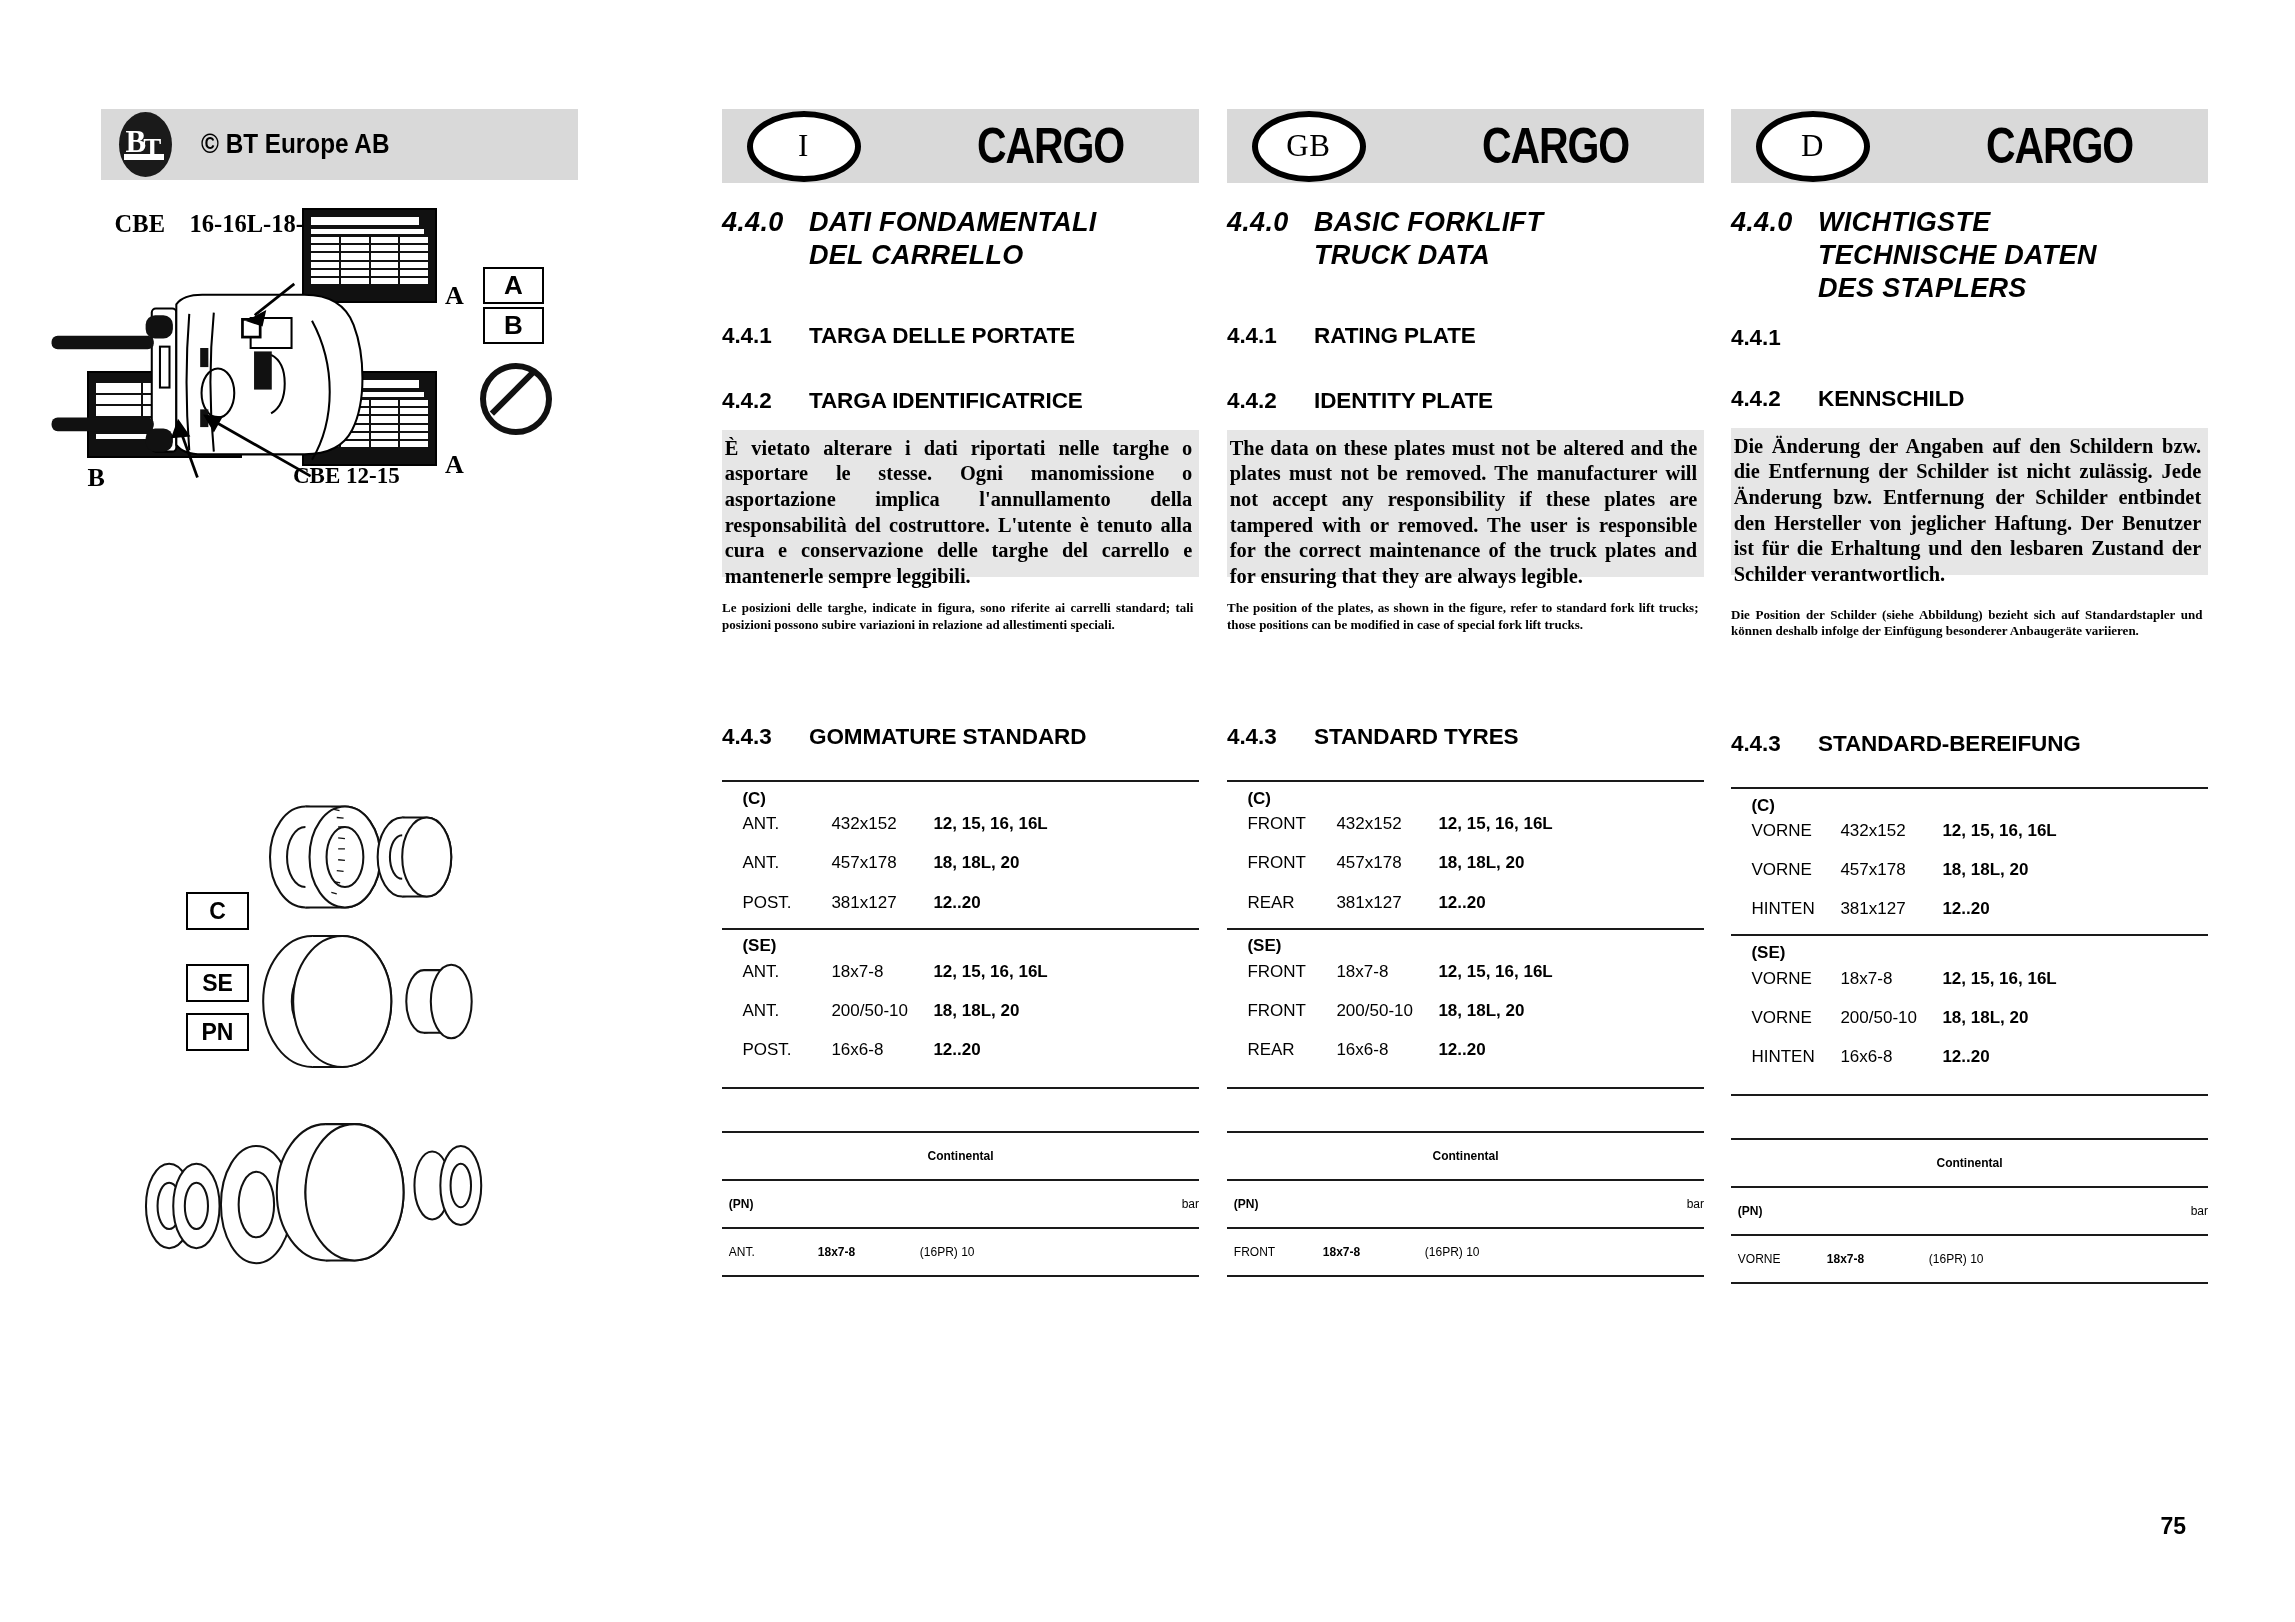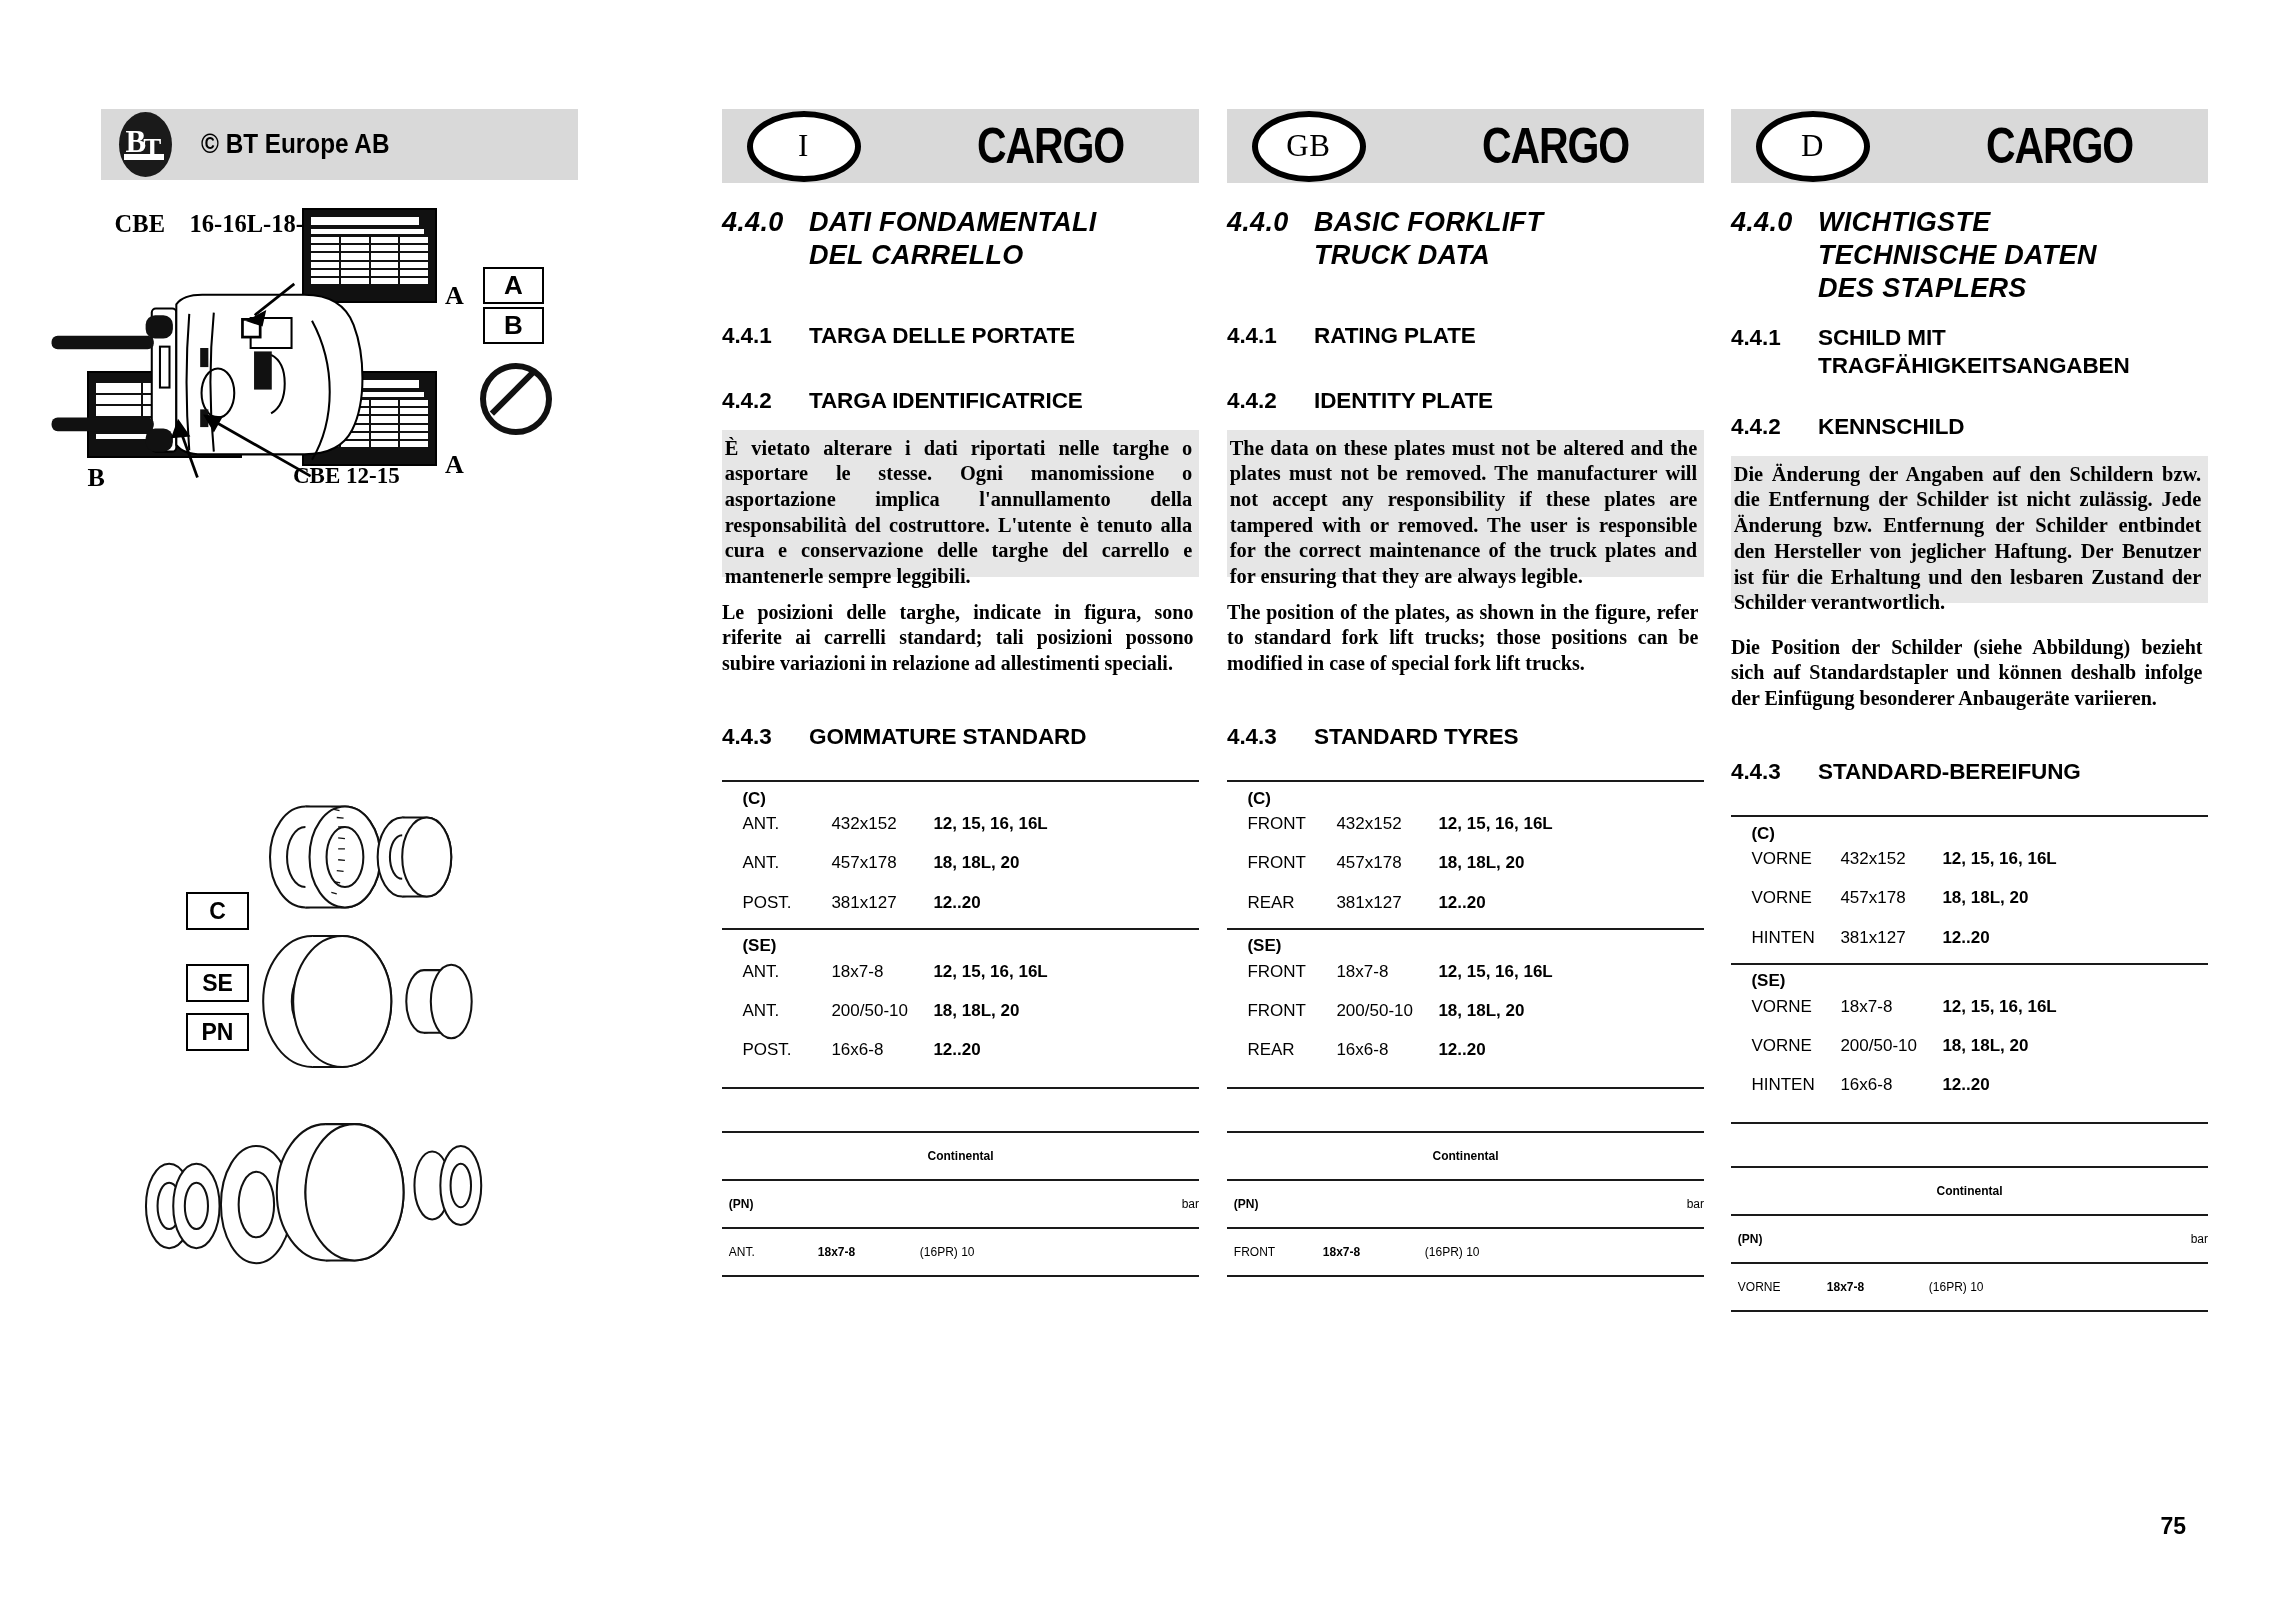--- a/index.html
+++ b/index.html
@@ -206,21 +206,21 @@
     font-weight:bold;
     font-size:20.4px;
     line-height:1.26;
     text-align:justify;
     padding:5.5px 6.8px 9.5px 2.7px;
     box-sizing:border-box;
   }
   .plain-para {
     font-family:"Liberation Serif", serif;
     font-weight:bold;
-    font-size:20px;
+    font-size:13px;
     line-height:1.26;
     text-align:justify;
     padding-right:5.5px;
   }
 
   .tyre-tbl { width:100%; border-collapse:collapse; }
   .tyre-tbl td {
     font-size:17px;
     padding:4.1px 0 15px 0;
     vertical-align:top;
@@ -667,22 +667,20 @@
 
   <div class="sec-title">
     <span class="num">4.4.0</span>
     <span class="txt">WICHTIGSTE
 TECHNISCHE DATEN
 DES  STAPLERS</span>
   </div>
 
   <div class="sub-title" style="margin-top:19px">
     <span class="num">4.4.1</span>
-    <span class="txt">SCHILD MIT
-TRAGFÄHIGKEITSANGABEN</span>
   </div>
 
   <div class="sub-title" style="margin-top:33px">
     <span class="num">4.4.2</span>
     <span class="txt">KENNSCHILD</span>
   </div>
 
   <div class="warn-box" style="margin-top:15px;height:147px">Die Änderung der Angaben auf den Schildern bzw. die Entfernung der Schilder ist nicht zulässig. Jede Änderung bzw. Entfernung der Schilder entbindet den Hersteller von jeglicher Haftung. Der Benutzer ist für die Erhaltung und den lesbaren Zustand der Schilder verantwortlich.</div>
 
   <div class="plain-para" style="margin-top:32px;height:116px">Die Position der Schilder (siehe Abbildung) bezieht sich auf Standardstapler und können deshalb infolge der Einfügung besonderer Anbaugeräte variieren.</div>

